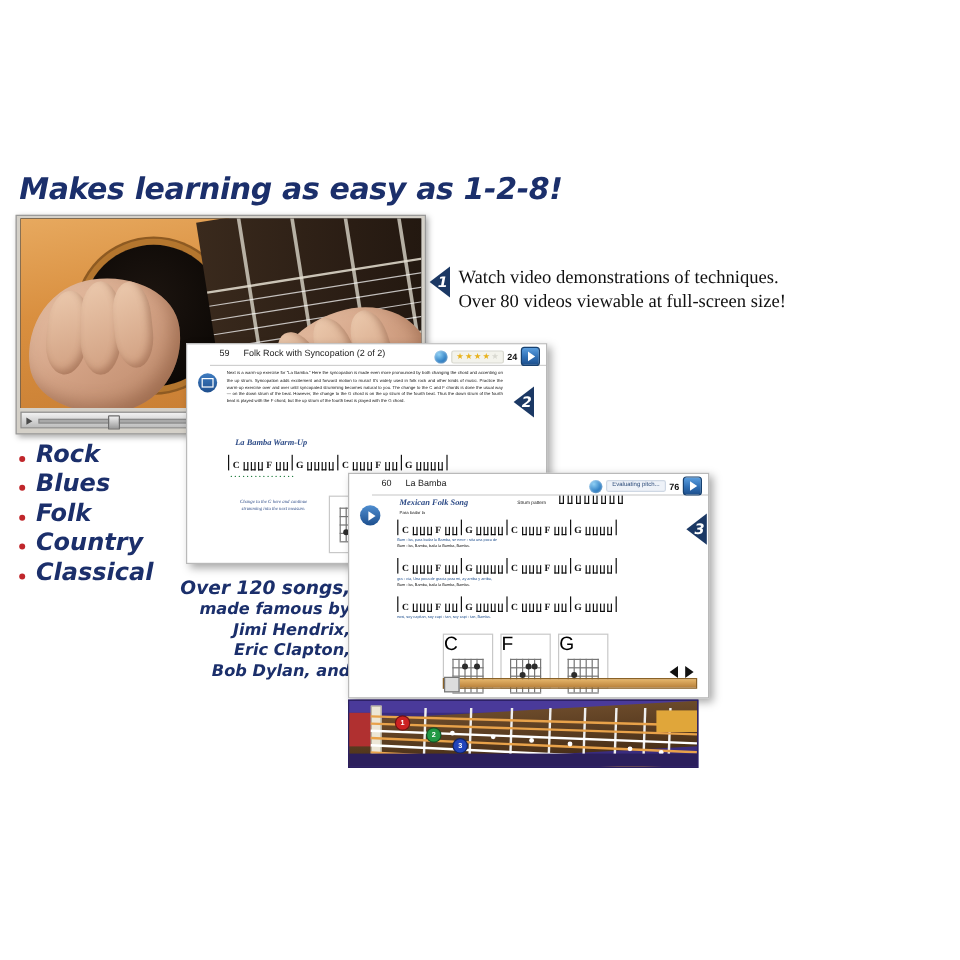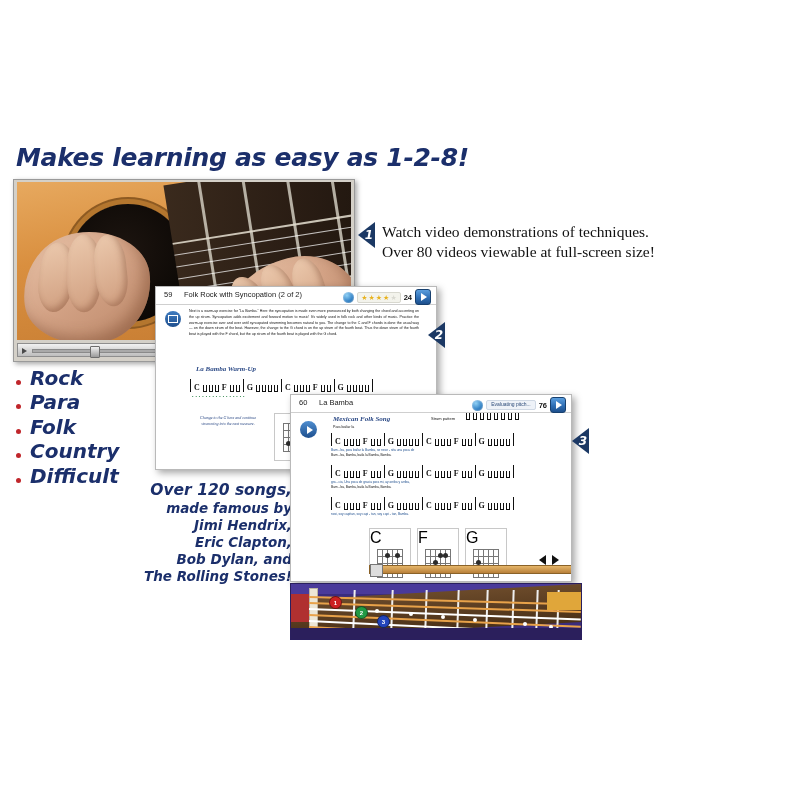--- a/index.html
+++ b/index.html
@@ -81,21 +81,21 @@
   .songs-blurb{
     position:absolute;left:120px;top:481px;width:172px;text-align:right;
     font-family:"DejaVu Sans", sans-serif;
     font-style:italic;font-weight:bold;color:#1b2f6b;
   }
   .songs-blurb .l0{font-size:15.5px;line-height:1.2;}
   .songs-blurb .ln{font-size:13.5px;line-height:1.26;}
 
   
   .win{position:absolute;background:#ffffff;border:1px solid #b9b9b9;
-    box-shadow:3px 3px 7px rgba(0,0,0,.35);overflow:hidden;}
+    box-shadow:3px 3px 7px rgba(0,0,0,.35);overflow:hidden;padding-left:19px;}
   .win-head{position:relative;height:17px;border-bottom:1px solid #cfcfcf;background:#fff;}
   .win-page{position:absolute;left:8px;top:3px;font-size:7.5px;color:#1a1a1a;}
   .win-title{position:absolute;top:3px;font-size:7.5px;color:#1a1a1a;white-space:nowrap;}
   .head-right{position:absolute;right:5px;top:2px;display:flex;align-items:center;gap:3px;}
   .globe{width:11px;height:11px;border-radius:50%;flex:0 0 auto;
     background:radial-gradient(circle at 35% 30%,#8fd0f5,#2f7fc4 60%,#17538c 100%);
     box-shadow:inset 0 0 2px rgba(255,255,255,.8);}
   .stars{display:flex;gap:1px;background:#f3f3ec;padding:1px 3px;border:1px solid #d8d8cf;border-radius:2px;}
   .star{color:#e8b21c;font-size:7px;line-height:7px;}
   .star.off{color:#d8d8d0;}
@@ -229,43 +229,42 @@
     </div>
   </div>
 
   <div class="genres">
     <div class="genre-row">
       <div class="genre-dot"></div>
       <div class="genre-label">Rock</div>
     </div>
     <div class="genre-row">
       <div class="genre-dot"></div>
-      <div class="genre-label">Para</div>
+      <div class="genre-label">Blues</div>
     </div>
     <div class="genre-row">
       <div class="genre-dot"></div>
       <div class="genre-label">Folk</div>
     </div>
     <div class="genre-row">
       <div class="genre-dot"></div>
       <div class="genre-label">Country</div>
     </div>
     <div class="genre-row">
       <div class="genre-dot"></div>
-      <div class="genre-label">Difficult</div>
+      <div class="genre-label">Classical</div>
     </div>
   </div>
 
   <div class="songs-blurb">
     <div class="l0">Over 120 songs,</div>
     <div class="ln">made famous by</div>
     <div class="ln">Jimi Hendrix,</div>
     <div class="ln">Eric Clapton,</div>
     <div class="ln">Bob Dylan, and</div>
-    <div class="ln">The Rolling Stones!</div>
   </div>
 
   <div class="win" id="win1">
     <div class="win-head">
       <div class="win-page">59</div>
       <div class="win-title" style="left:28px">Folk Rock with Syncopation (2 of 2)</div>
       <div class="head-right">
         <div class="globe"></div>
         <div class="stars">
           <span class="star">★</span>

